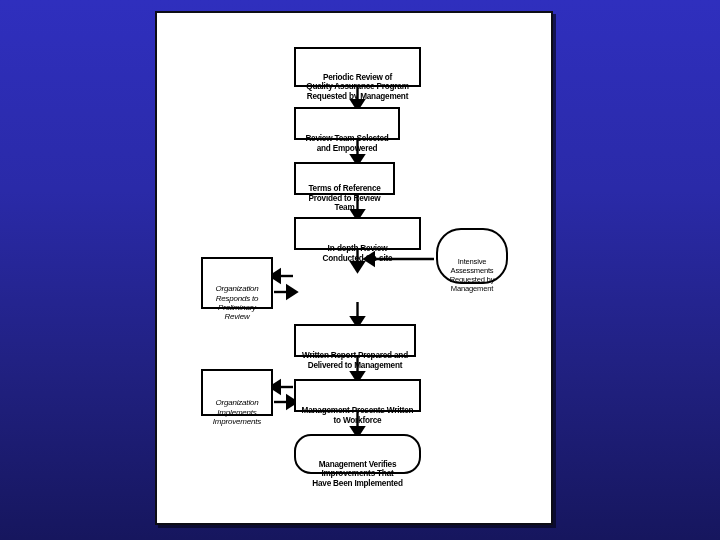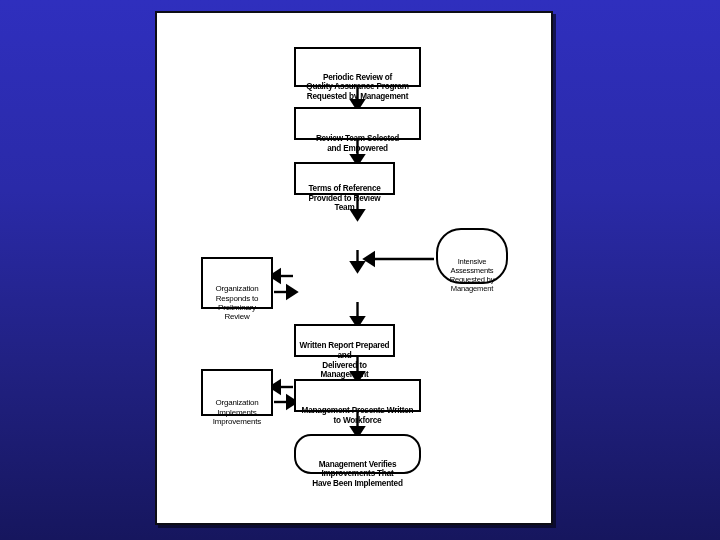--- a/index.html
+++ b/index.html
@@ -53,21 +53,21 @@
     letter-spacing: -0.2px;
     padding: 1px 2px;
   }
   .node .lines {
     white-space: pre-line;
     display: block;
     margin-top: 40px;
   }
   .node.main   { font-size: 8.2px; }
   .node.side   { font-size: 7.6px; font-weight: normal; }
-  .node.side-b { font-size: 8px; font-weight: normal; }
+  .node.side-b { font-size: 8px; font-weight: normal; font-style: italic; }
 
   svg.connectors {
     position: absolute;
     left: 0;
     top: 0;
     width: 398px;
     height: 514px;
     pointer-events: none;
   }
 </style>
@@ -104,47 +104,51 @@
         </g>
         <path d="M277,246 L212,246" stroke="#000000" stroke-width="2.4" fill="none" marker-end="url(#ah-left)"></path>
       </svg>
 
       <div class="node main" style="left:137px; top:34px; width:127px; height:40px;">
         <span class="lines">Periodic Review of
 Quality Assurance Program
 Requested by Management</span>
       </div>
 
-      <div class="node main" style="left:137px; top:94px; width:127px; height:33px;">
+      <div class="node main" style="left:137px; top:94px; width:106px; height:33px;">
         <span class="lines">Review Team Selected
 and Empowered</span>
       </div>
 
       <div class="node main" style="left:137px; top:149px; width:101px; height:33px;">
         <span class="lines">Terms of Reference
 Provided to Review Team</span>
       </div>
 
+      <div class="node main" style="left:137px; top:204px; width:127px; height:33px;">
+        <span class="lines">In-depth Review
+Conducted On-site</span>
+      </div>
 
       <div class="node side" style="left:279px; top:215px; width:72px; height:56px;border-radius:25px;">
         <span class="lines">Intensive
 Assessments
 Requested by
 Management</span>
       </div>
 
       <div class="node side-b" style="left:44px; top:244px; width:72px; height:52px;">
         <span class="lines">Organization
 Responds to
 Preliminary
 Review</span>
       </div>
 
 
-      <div class="node main" style="left:137px; top:311px; width:101px; height:33px;">
+      <div class="node main" style="left:137px; top:311px; width:122px; height:33px;">
         <span class="lines">Written Report Prepared and
 Delivered to Management</span>
       </div>
 
       <div class="node side-b" style="left:44px; top:356px; width:72px; height:47px;">
         <span class="lines">Organization
 Implements
 Improvements</span>
       </div>
 

